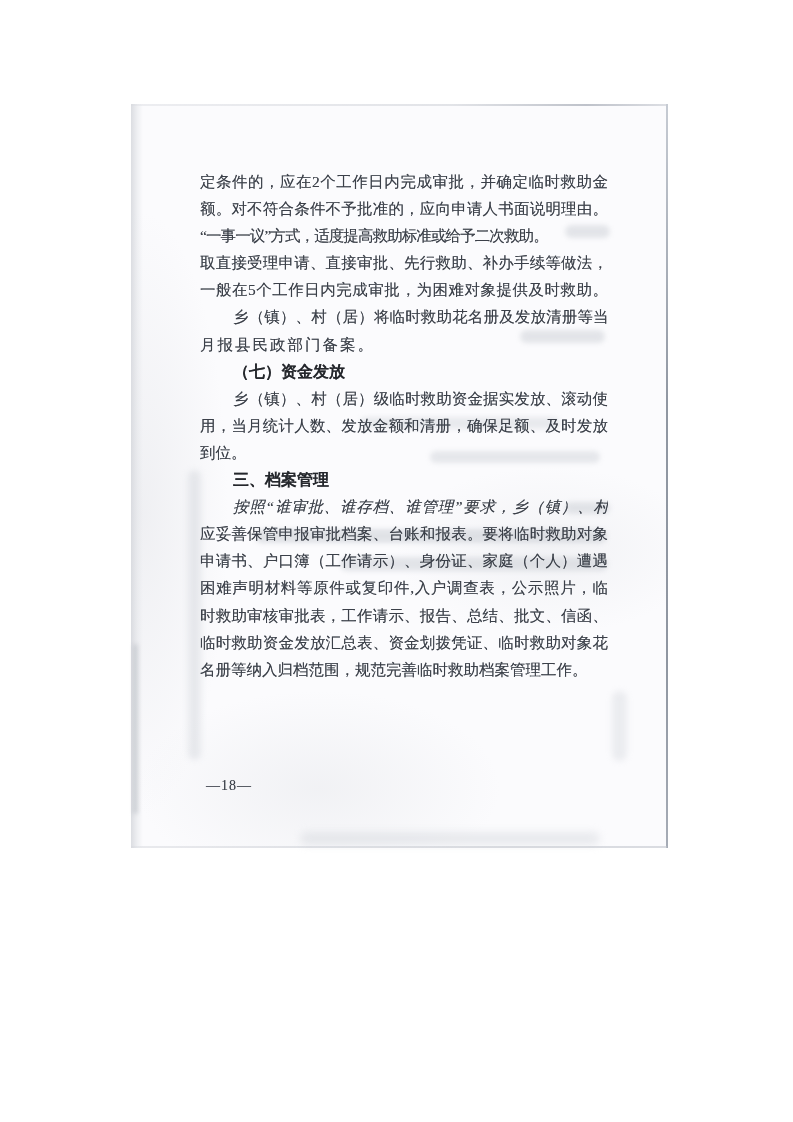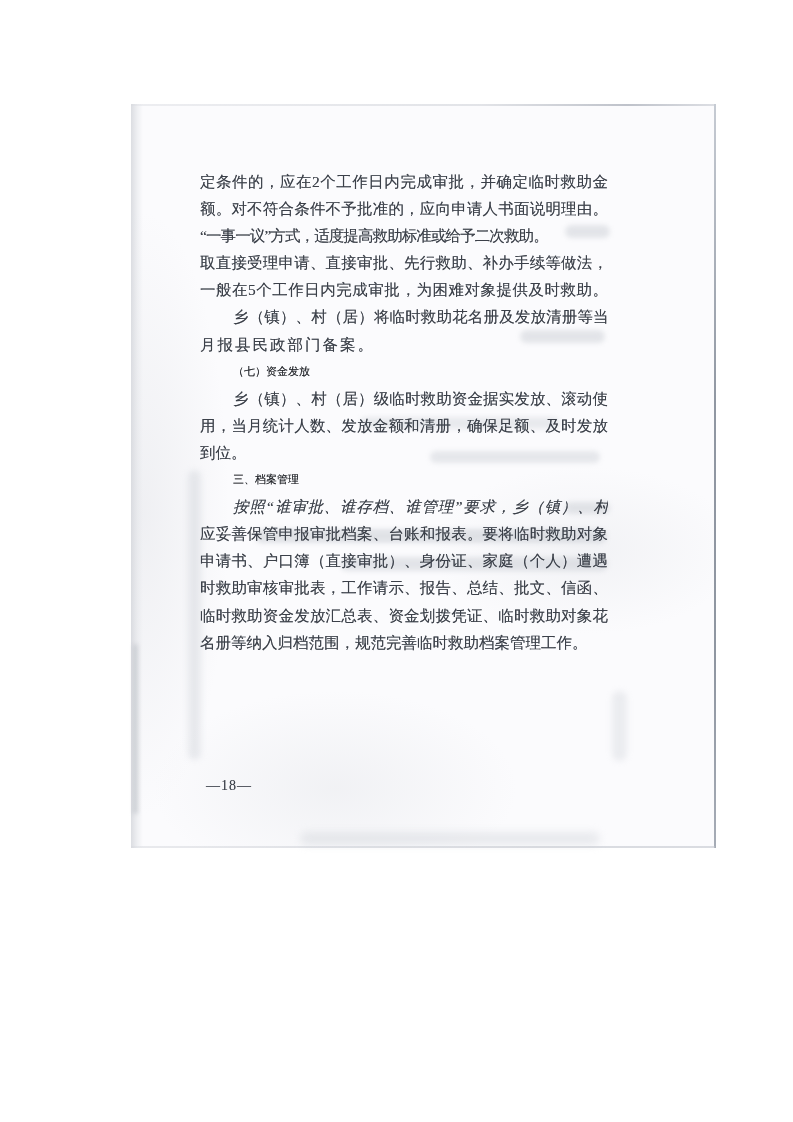--- a/index.html
+++ b/index.html
@@ -2,21 +2,21 @@
 <html><head>
 <meta charset="utf-8">
 <style>
   html,body{margin:0;padding:0;background:#ffffff;}
   .canvas{
     position:relative;width:793px;height:1122px;background:#ffffff;overflow:hidden;
     font-family:"Liberation Serif","DejaVu Serif",serif;
   }
   
   .scan-page{
-    position:absolute;left:131px;top:104px;width:584px;height:744px;
+    position:absolute;left:131px;top:104px;width:536px;height:744px;
     background:
       radial-gradient(ellipse 220px 120px at 78% 60%, rgba(205,208,214,.20), transparent 70%),
       radial-gradient(ellipse 260px 140px at 35% 92%, rgba(205,208,214,.22), transparent 70%),
       radial-gradient(ellipse 120px 420px at 2% 55%, rgba(208,210,216,.28), transparent 72%),
       #fbfbfd;
   }
   .edge-top{
     position:absolute;left:0;top:0;width:100%;height:2px;
     background:linear-gradient(to right, rgba(210,212,218,.35), rgba(205,208,214,.55) 60%, rgba(170,175,185,.75) 85%, rgba(190,194,202,.5));
   }
@@ -43,21 +43,21 @@
   }
   .line{
     height:27.1px;line-height:27.1px;font-size:15.5px;
     white-space:nowrap;text-align:justify;
     text-shadow:0 0 .6px rgba(59,64,73,.55);
   }
   .line.fill{white-space:normal;text-align-last:justify;overflow:hidden;}
   .line.indent{padding-left:33px;}
   .line.heading{
     font-family:"Liberation Sans","DejaVu Sans",sans-serif;
-    font-weight:400;font-size:11px;color:#24272c;
+    font-weight:700;font-size:16px;color:#24272c;
     text-shadow:0 0 .5px rgba(36,39,44,.6);
   }
   .page-number{
     position:absolute;left:75px;top:674px;
     font-size:14px;letter-spacing:1px;color:#3b4049;
     text-shadow:0 0 .5px rgba(59,64,73,.5);
   }
   
   .bleed{position:absolute;background:#c6cad1;border-radius:7px;filter:blur(2.5px);opacity:.45;}
   .bleed.b-a{left:434px;top:121px;width:45px;height:13px;}
@@ -101,21 +101,22 @@
         <div class="line fill">一般在5个工作日内完成审批，为困难对象提供及时救助。</div>
         <div class="line indent fill" style="letter-spacing: -0.6px;">乡（镇）、村（居）将临时救助花名册及发放清册等当</div>
         <div class="line" style="letter-spacing: 2px;">月报县民政部门备案。</div>
         <div class="line indent heading">（七）资金发放</div>
         <div class="line indent fill">乡（镇）、村（居）级临时救助资金据实发放、滚动使</div>
         <div class="line fill">用，当月统计人数、发放金额和清册，确保足额、及时发放</div>
         <div class="line">到位。</div>
         <div class="line indent heading">三、档案管理</div>
         <div class="line indent fill" style="letter-spacing: -1px; font-style: italic;">按照“谁审批、谁存档、谁管理”要求，乡（镇）、村（居）</div>
         <div class="line fill">应妥善保管申报审批档案、台账和报表。要将临时救助对象</div>
-        <div class="line fill">申请书、户口簿（直接审批）、身份证、家庭（个人）遭遇</div>
+        <div class="line fill">申请书、户口簿（工作请示）、身份证、家庭（个人）遭遇</div>
+        <div class="line fill">困难声明材料等原件或复印件,入户调查表，公示照片，临</div>
         <div class="line fill">时救助审核审批表，工作请示、报告、总结、批文、信函、</div>
         <div class="line fill">临时救助资金发放汇总表、资金划拨凭证、临时救助对象花</div>
         <div class="line">名册等纳入归档范围，规范完善临时救助档案管理工作。</div>
       </div>
 
     <div class="page-number">—18—</div>
   </div>
 </div>
 
 </body></html>

